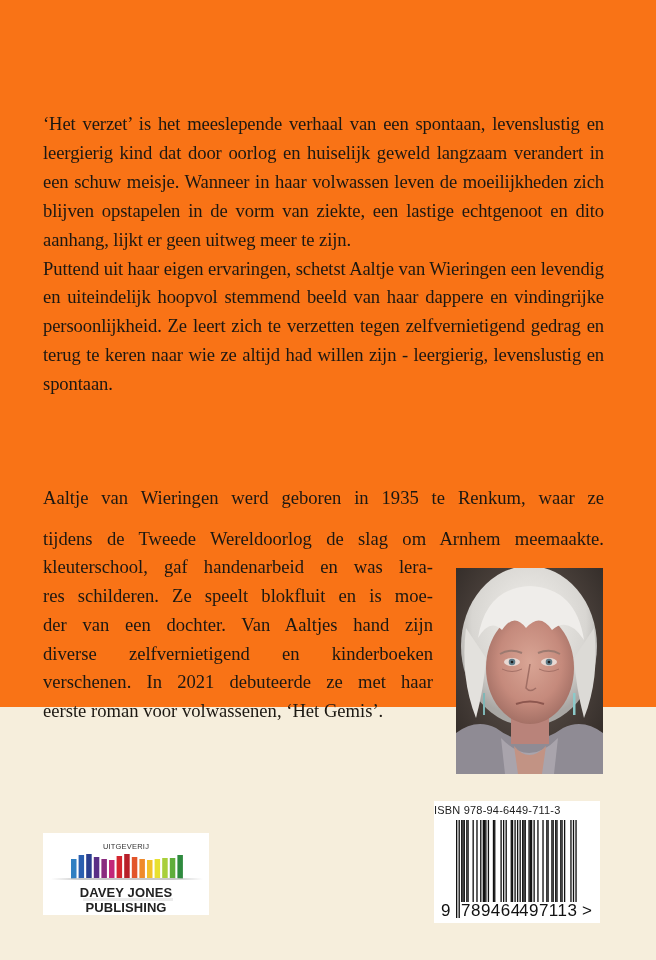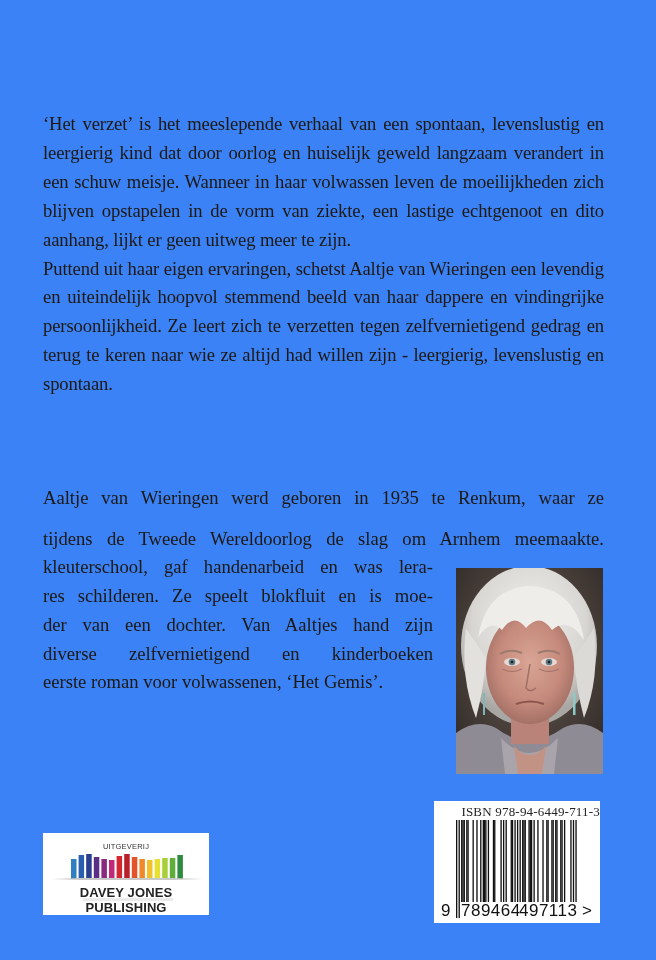--- a/index.html
+++ b/index.html
@@ -3,21 +3,21 @@
 <meta charset="utf-8">
 <style>
   html, body { margin: 0; padding: 0; }
   body {
     width: 656px; height: 960px; overflow: hidden;
     background: #F6EEDC;
     position: relative;
     font-family: "Liberation Serif", "DejaVu Serif", serif;
     color: #1c1812;
   }
-  .page { position: absolute; left: 0; top: 0; width: 656px; height: 960px; background: #3b82f6; }
+  .page { position: absolute; left: 0; top: 0; width: 656px; height: 707px; background: #f97316; }
   .blurb {
     position: absolute; left: 43px; top: 110px; width: 561px;
     font-size: 18.6px; line-height: 28.9px;
     text-align: justify; margin: 0;
     letter-spacing: -0.1px;
   }
   .blurb p { margin: 0; }
   .bio {
     position: absolute; left: 43px; top: 472px; width: 561px;
     font-size: 18.6px; line-height: 28.7px;
@@ -28,23 +28,23 @@
   .bio .last { text-align-last: left; }
   .portrait {
     position: absolute; left: 456px; top: 568px; width: 147px; height: 206px;
     overflow: hidden; background: #3a3330;
   }
   .barcode-box {
     position: absolute; left: 434px; top: 801px; width: 166px; height: 122px;
     background: #ffffff;
   }
   .isbn-text {
-    position: absolute; left: 0; top: 3px; width: 166px; text-align: right;
-    font-family: Liberation Serif, serif;
-    font-size: 13px; color: #222; letter-spacing: 0.2px;
+    position: absolute; left: 0; top: 3px; width: 166px; text-align: left;
+    font-family: Liberation Sans, sans-serif;
+    font-size: 11px; color: #222; letter-spacing: 0.2px;
   }
   .barcode-svg { position: absolute; left: 0; top: 0; }
   .ean-digits {
     position: absolute; top: 101px; font-family: "Liberation Sans", "DejaVu Sans", sans-serif;
     font-size: 17px; color: #111; line-height: 18px; background: #fff;
   }
   .logo-box {
     position: absolute; left: 43px; top: 833px; width: 166px; height: 82px;
     background: #ffffff;
   }
@@ -74,20 +74,21 @@
     <p>Puttend uit haar eigen ervaringen, schetst Aaltje van Wieringen een levendig en uiteindelijk hoopvol stemmend beeld van haar dappere en vindingrijke persoonlijkheid. Ze leert zich te verzetten tegen zelfvernietigend gedrag en terug te keren naar wie ze altijd had willen zijn - leergierig, levenslustig en spontaan.</p>
   </div>
 
   <div class="bio">
     <span class="full">Aaltje van Wieringen werd geboren in 1935 te Renkum, waar ze</span>
     <span class="full">tijdens de Tweede Wereldoorlog de slag om Arnhem meemaakte.</span>
     <span class="narrow">kleuterschool, gaf handenarbeid en was lera-</span>
     <span class="narrow">res schilderen. Ze speelt blokfluit en is moe-</span>
     <span class="narrow">der van een dochter. Van Aaltjes hand zijn</span>
     <span class="narrow">diverse zelfvernietigend en kinderboeken</span>
+    <span class="narrow">verschenen. In 2021 debuteerde ze met haar</span>
     <span class="narrow last">eerste roman voor volwassenen, ‘Het Gemis’.</span>
   </div>
 
   <div class="portrait" title="Portrait painting of an elderly woman with white curly hair">
     <svg width="147" height="206" viewBox="0 0 147 206">
       <defs>
         <radialGradient id="bg" cx="50%" cy="40%" r="75%">
           <stop offset="0%" stop-color="#6a5d55"></stop>
           <stop offset="100%" stop-color="#2c2623"></stop>
         </radialGradient>

